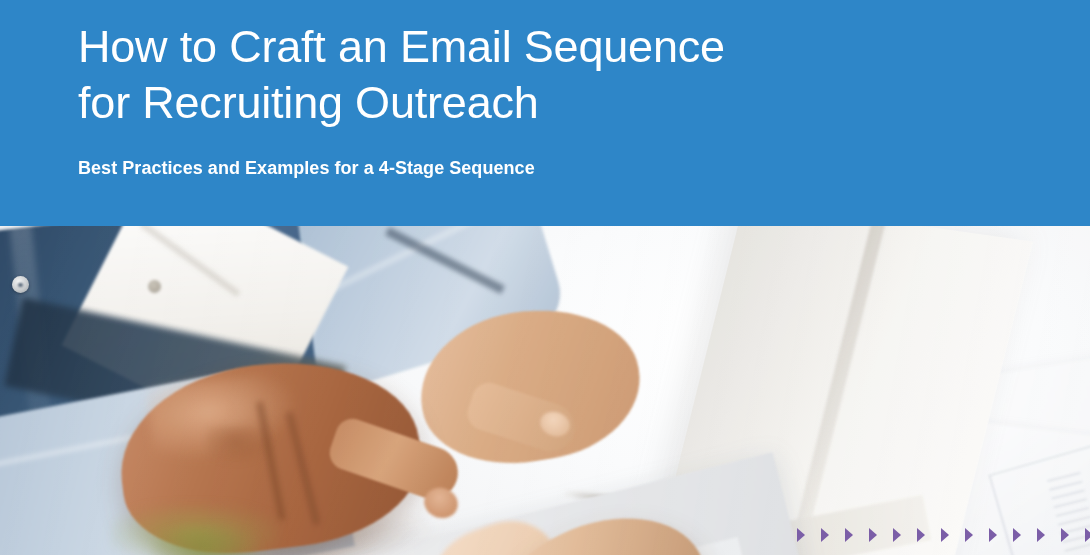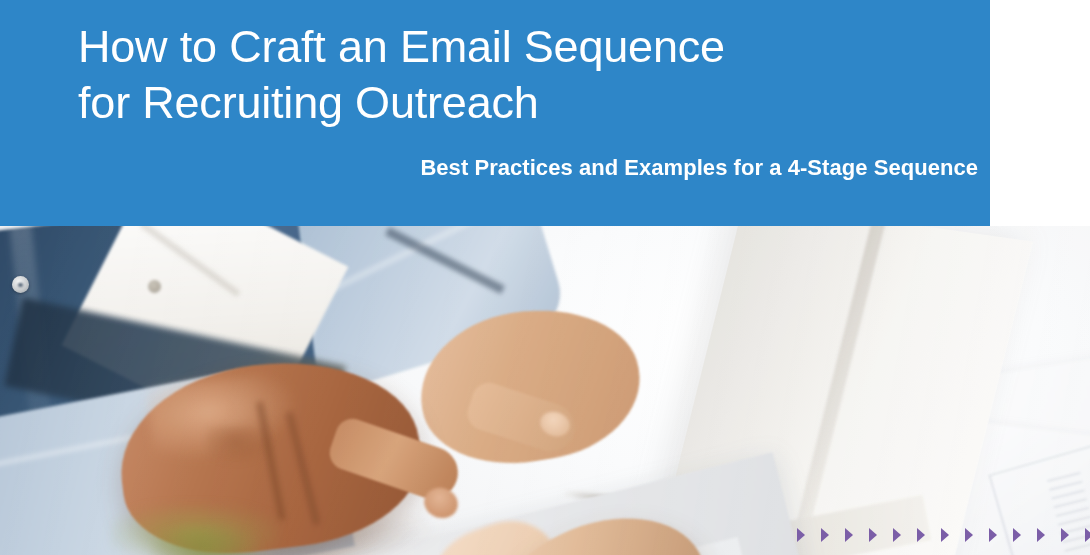--- a/index.html
+++ b/index.html
@@ -18,21 +18,21 @@
     height: 555px;
     overflow: hidden;
     background: #ffffff;
   }
 
   
   .header-banner {
     position: absolute;
     left: 0;
     top: 0;
-    width: 990px;
+    width: 1090px;
     height: 226px;
     background: #2e86c8;
     box-sizing: border-box;
     padding-left: 32px;
   }
 
   .title-block {
     position: absolute;
     left: 78px;
     top: 19px;
@@ -48,25 +48,24 @@
     line-height: 56px;
     letter-spacing: -0.2px;
     white-space: pre-line;
   }
 
   .doc-subtitle {
     margin: 0;
     padding-top: 24px;
     color: #ffffff;
     font-family: "Liberation Sans", sans-serif;
-    font-size: 22px;
+    font-size: 18px;
     font-weight: 700;
     line-height: 26px;
     letter-spacing: 0.05px;
-    text-align: right;
   }
 
   
   .hero-photo {
     position: absolute;
     left: 0;
     top: 226px;
     width: 1090px;
     height: 329px;
     overflow: hidden;

